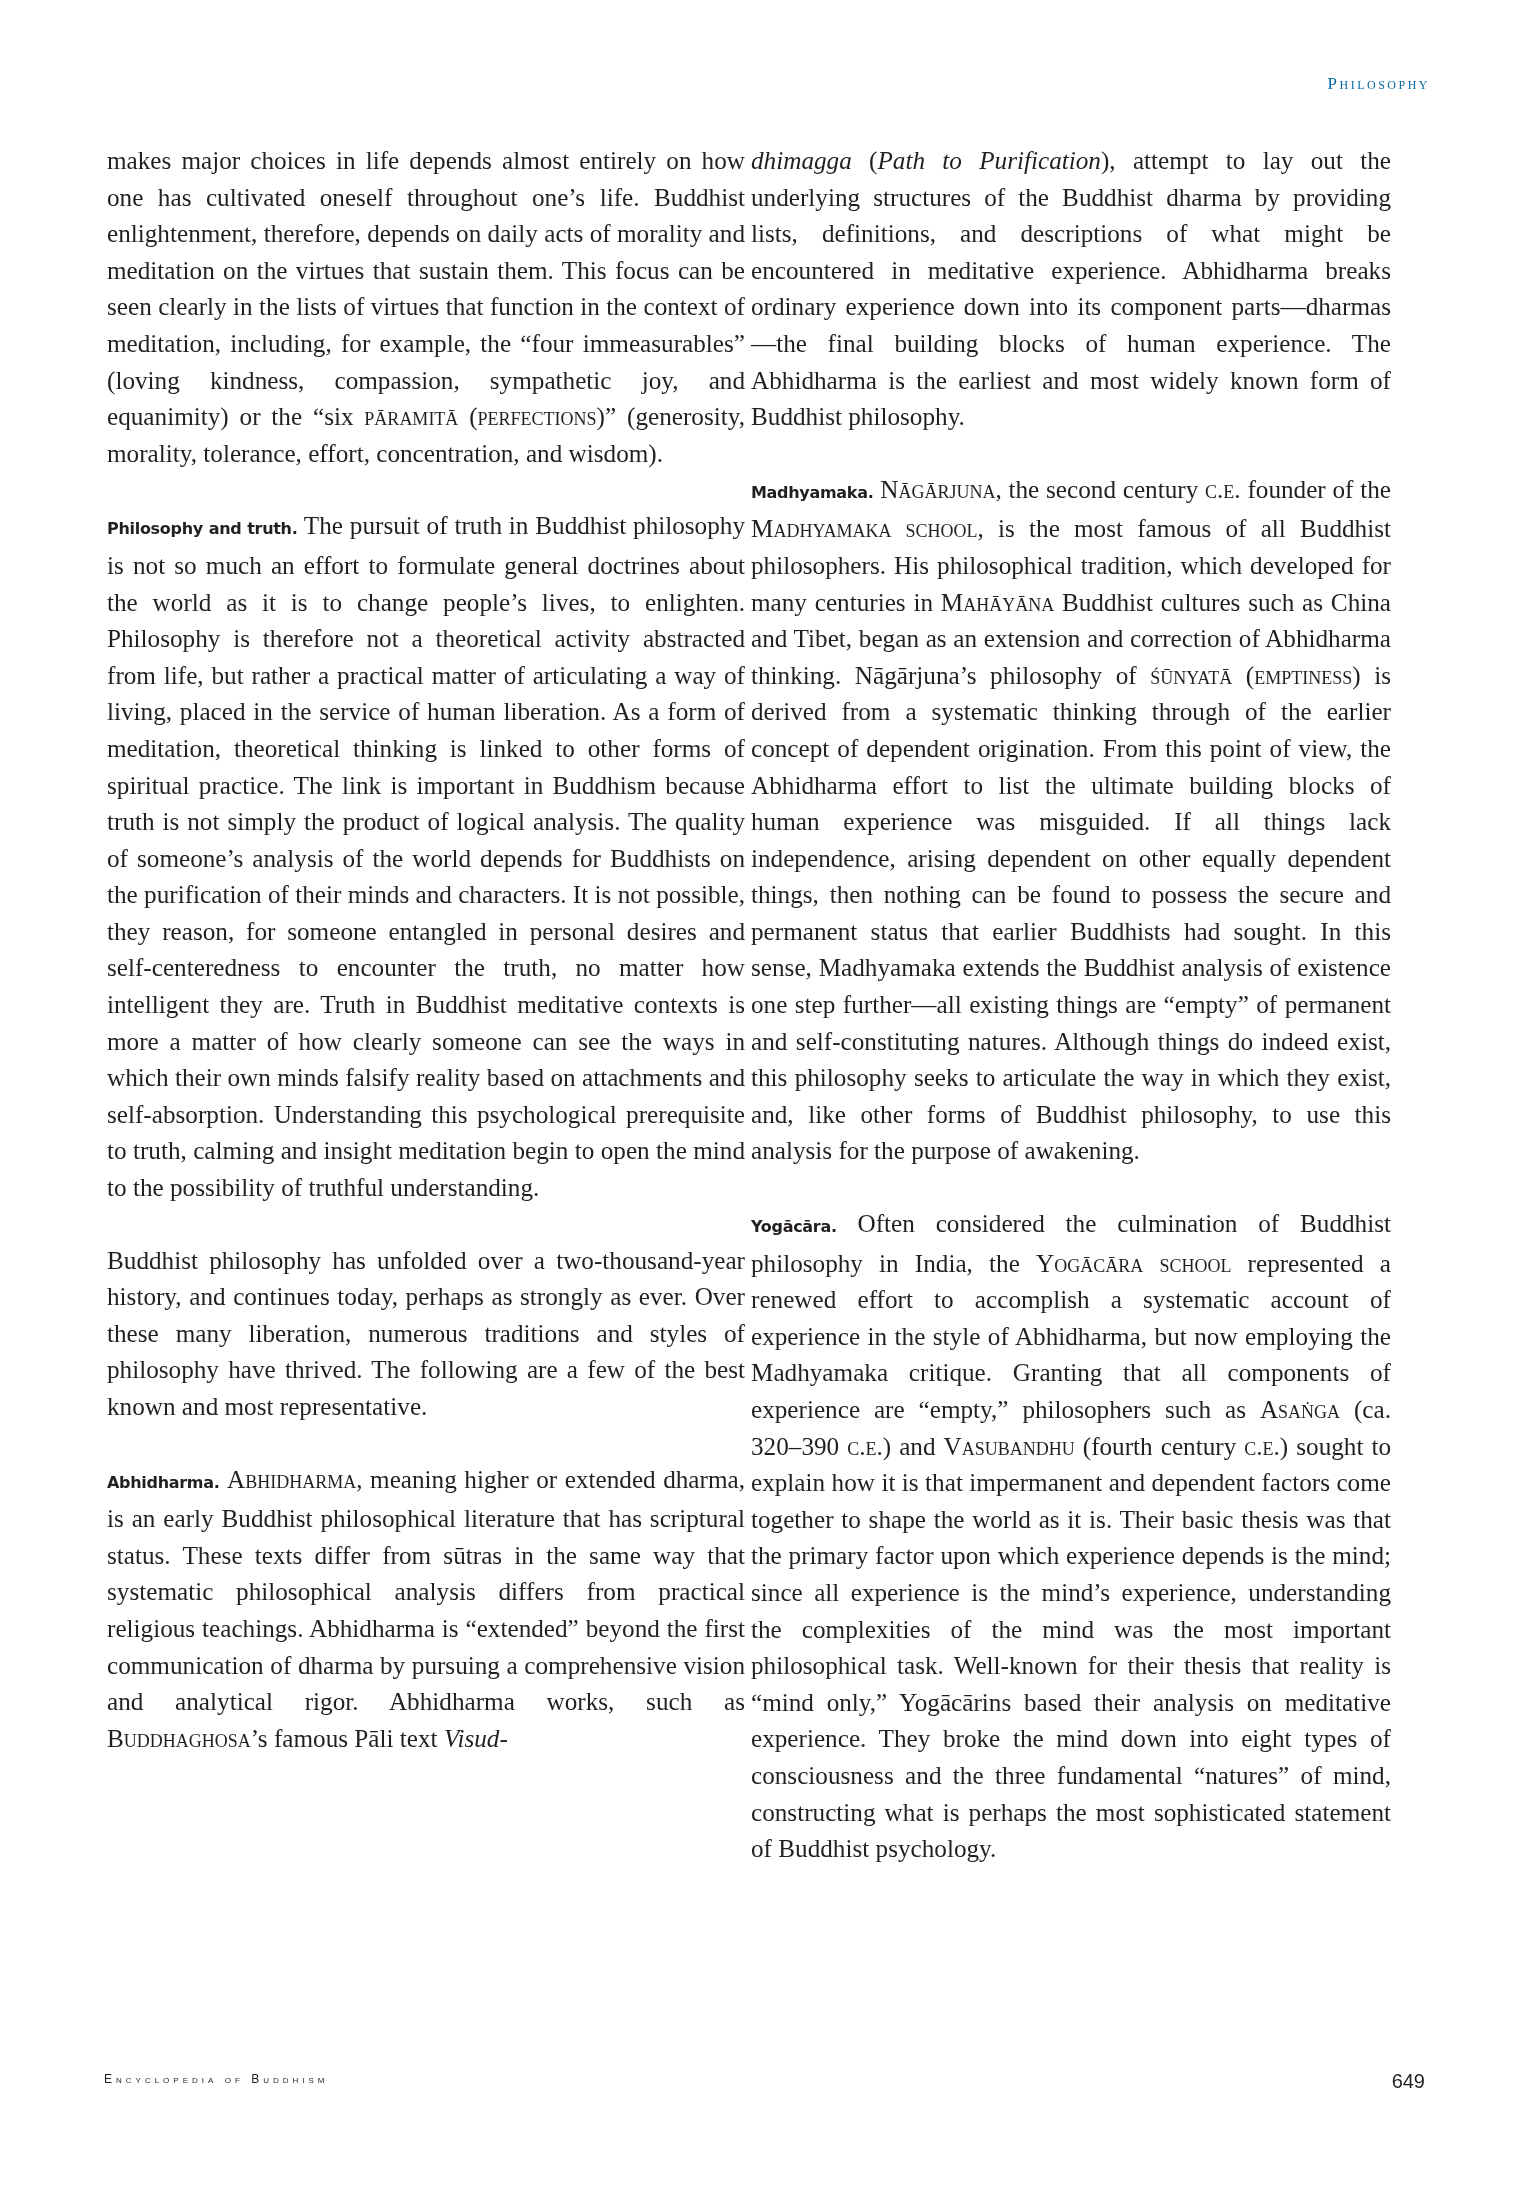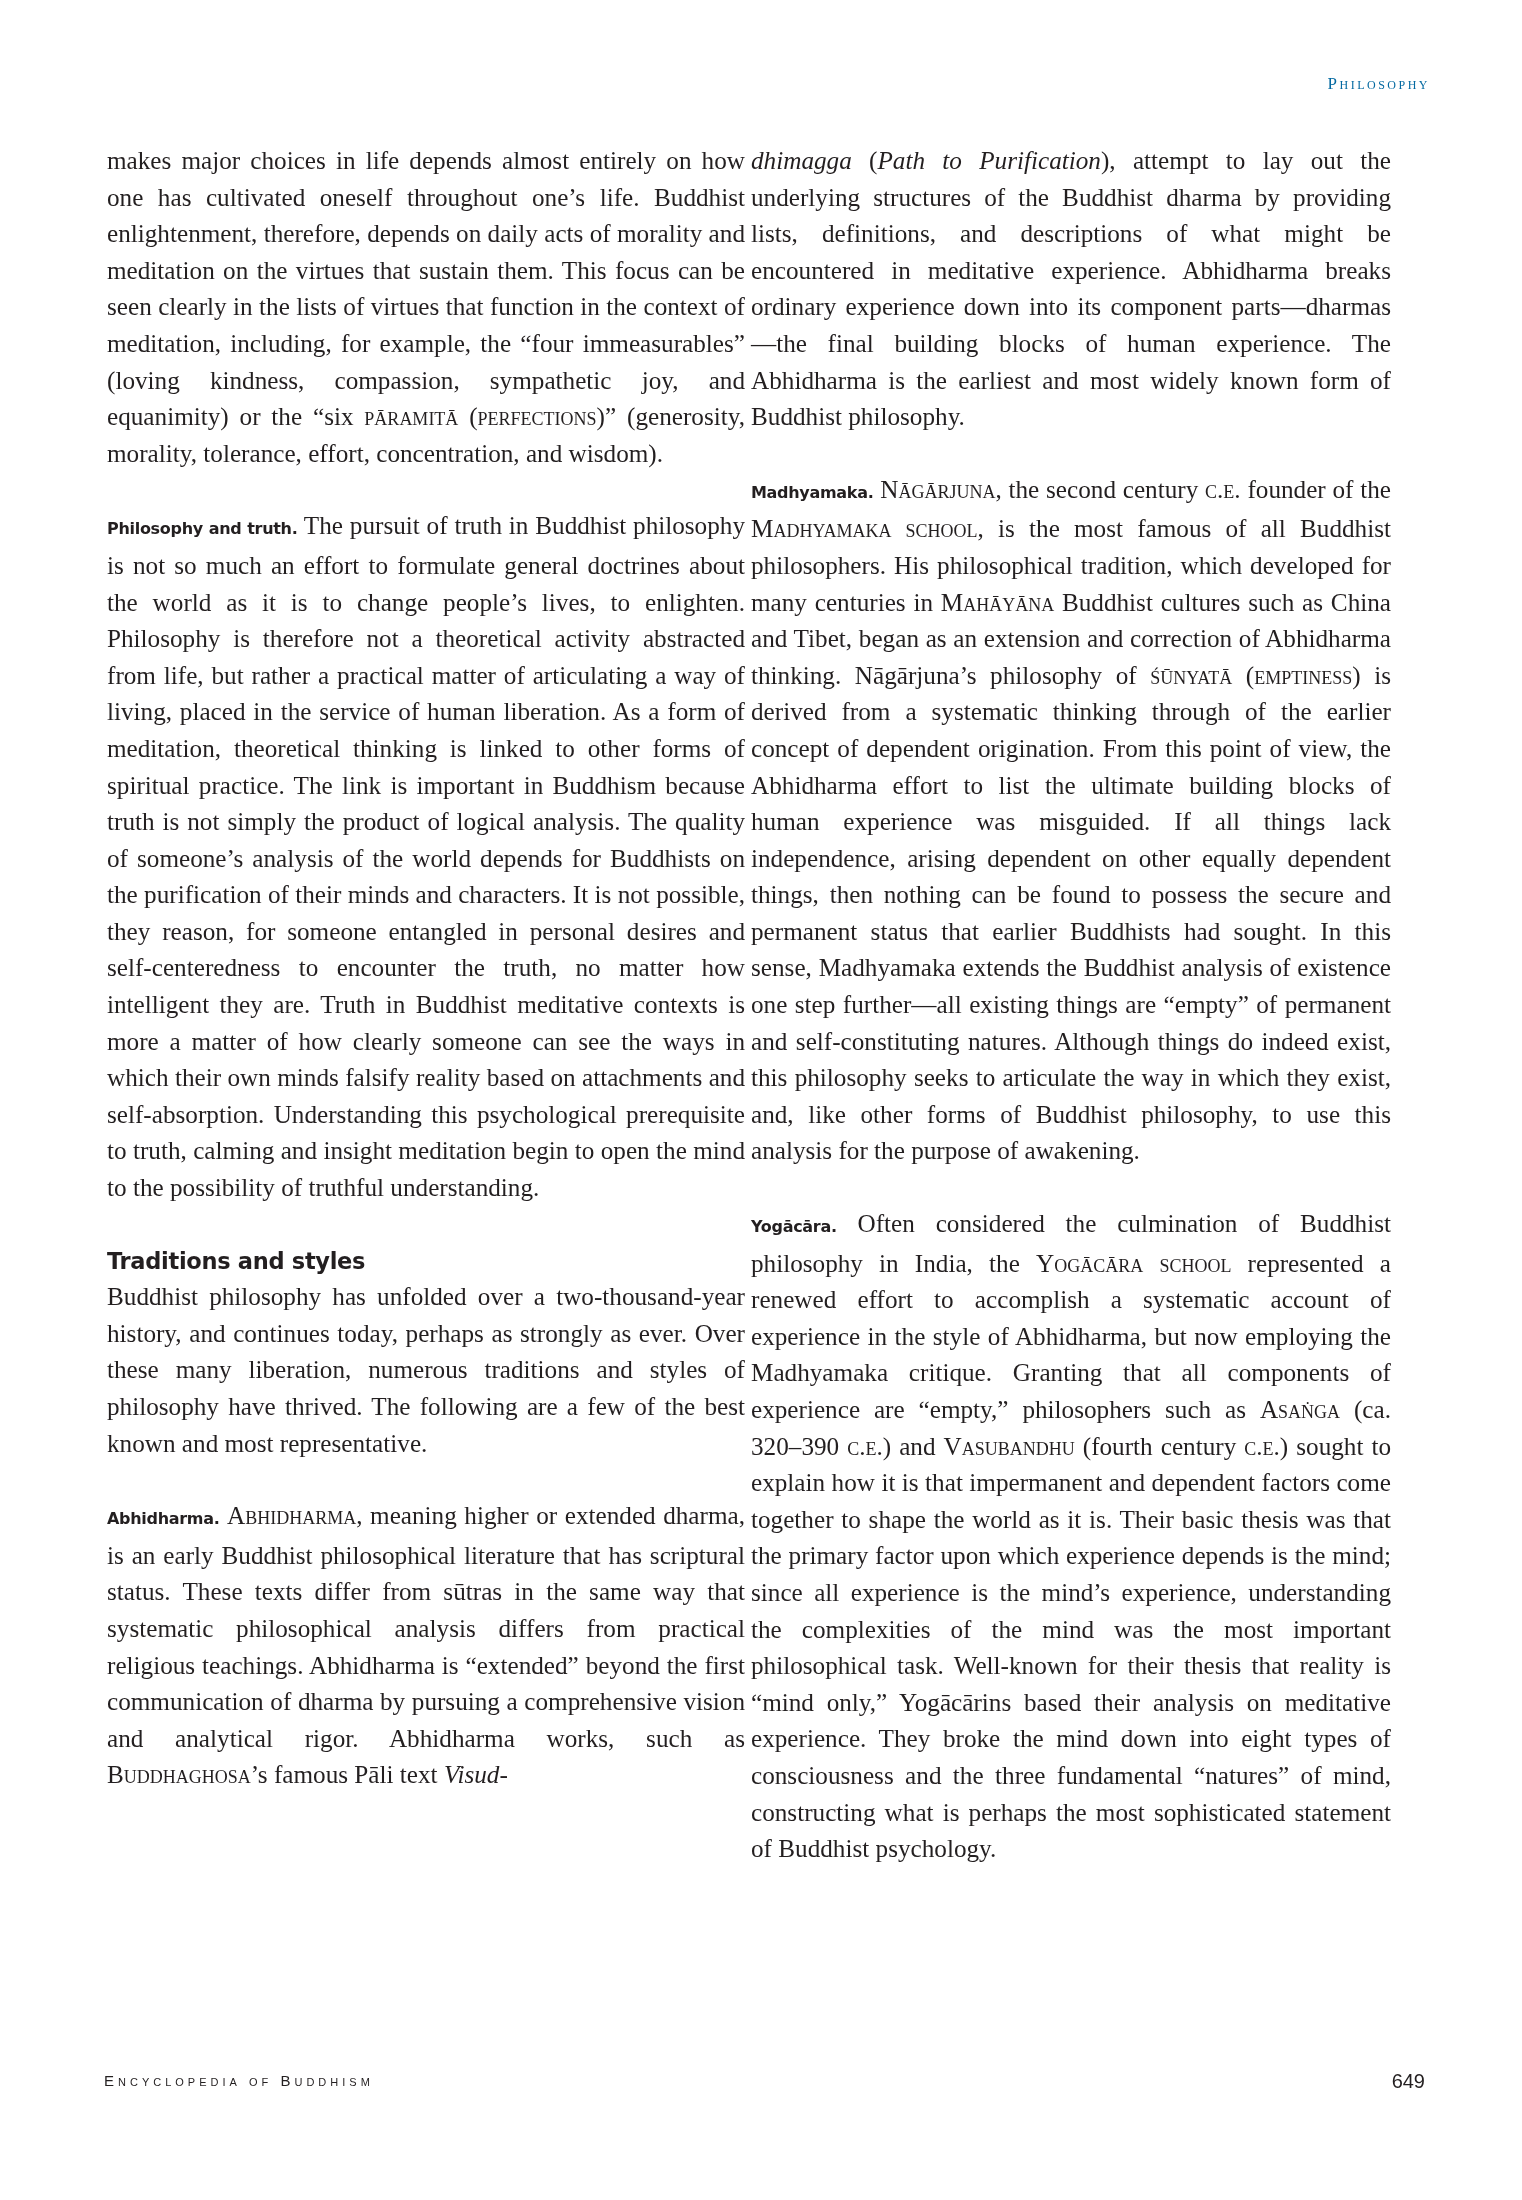--- a/index.html
+++ b/index.html
@@ -17,39 +17,38 @@
   .col-left { left: 107px; }
   .col-right { left: 751px; width: 640px; }
   .column p { margin: 0 0 36px 0; }
   .run-in { font-family: "DejaVu Sans", sans-serif; font-weight: bold; font-size: 16px; letter-spacing: -0.3px; }
   .section-head { font-family: "DejaVu Sans", sans-serif; font-weight: bold; font-size: 22.5px; letter-spacing: -0.3px; margin: 0; line-height: 36.6px; }
   .section-head + p { margin-top: 0; }
   .sc { font-variant: small-caps; }
   .it { font-style: italic; }
   .footer-title {
     position: absolute; left: 104px; top: 2072px;
-    font-family: "Liberation Sans", sans-serif; font-size: 15px; letter-spacing: 4px;
+    font-family: "Liberation Sans", sans-serif; font-size: 12px; letter-spacing: 4px;
     font-variant: small-caps; color: #231f20;
   }
   .page-number {
     position: absolute; right: 97px; top: 2070px;
     font-family: "Liberation Sans", sans-serif; font-size: 20px; color: #231f20;
   }
 </style>
 </head>
 <body>
 
 <div class="running-head">Philosophy</div>
 
 <div class="column col-left">
   <p><span>makes major choices in life depends almost entirely on how one has cultivated oneself throughout one’s life. Buddhist enlightenment, therefore, depends on daily acts of morality and meditation on the virtues that sustain them. This focus can be seen clearly in the lists of virtues that function in the context of medita­tion, including, for example, the “four immeasur­ables” (loving kindness, compassion, sympathetic joy, and equanimity) or the “six </span><span class="sc">pāramitā (perfections)</span><span>” (generosity, morality, tolerance, effort, concentration, and wisdom).</span></p>
 
   <p><span class="run-in">Philosophy and truth.</span><span> The pursuit of truth in Bud­dhist philosophy is not so much an effort to formulate general doctrines about the world as it is to change people’s lives, to enlighten. Philosophy is therefore not a theoretical activity abstracted from life, but rather a practical matter of articulating a way of living, placed in the service of human liberation. As a form of med­itation, theoretical thinking is linked to other forms of spiritual practice. The link is important in Buddhism because truth is not simply the product of logical analysis. The quality of someone’s analysis of the world depends for Buddhists on the purification of their minds and characters. It is not possible, they reason, for someone entangled in personal desires and self-centeredness to encounter the truth, no matter how intelligent they are. Truth in Buddhist meditative con­texts is more a matter of how clearly someone can see the ways in which their own minds falsify reality based on attachments and self-absorption. Understanding this psychological prerequisite to truth, calming and insight meditation begin to open the mind to the pos­sibility of truthful understanding.</span></p>
 
-  <h3 class="section-head">Traditions and styles</h3>
   <p><span>Buddhist philosophy has unfolded over a two-thousand-year history, and continues today, perhaps as strongly as ever. Over these many liberation, nu­merous traditions and styles of philosophy have thrived. The following are a few of the best known and most representative.</span></p>
 
   <p><span class="run-in">Abhidharma.</span> <span class="sc">Abhidharma</span><span>, meaning higher or ex­tended dharma, is an early Buddhist philosophical lit­erature that has scriptural status. These texts differ from sūtras in the same way that systematic philo­sophical analysis differs from practical religious teach­ings. Abhidharma is “extended” beyond the first communication of dharma by pursuing a comprehen­sive vision and analytical rigor. Abhidharma works, such as </span><span class="sc">Buddhaghosa</span><span>’s famous Pāli text </span><span class="it">Visud-</span></p>
 </div>
 
 <div class="column col-right">
   <p><span class="it">dhimagga</span><span> (</span><span class="it">Path to Purification</span><span>), attempt to lay out the underlying structures of the Buddhist dharma by pro­viding lists, definitions, and descriptions of what might be encountered in meditative experience. Abhidharma breaks ordinary experience down into its component parts—dharmas—the final building blocks of human experience. The Abhidharma is the earliest and most widely known form of Buddhist philosophy.</span></p>
 
   <p><span class="run-in">Madhyamaka.</span> <span class="sc">Nāgārjuna</span><span>, the second century </span><span class="sc">c.e.</span><span> founder of the </span><span class="sc">Madhyamaka school</span><span>, is the most fa­mous of all Buddhist philosophers. His philosophical tradition, which developed for many centuries in </span><span class="sc">Mahāyāna</span><span> Buddhist cultures such as China and Tibet, began as an extension and correction of Abhidharma thinking. Nāgārjuna’s philosophy of </span><span class="sc">śūnyatā (emptiness)</span><span> is derived from a systematic thinking through of the earlier concept of dependent origination. From this point of view, the Abhidharma effort to list the ulti­mate building blocks of human experience was mis­guided. If all things lack independence, arising dependent on other equally dependent things, then nothing can be found to possess the secure and per­manent status that earlier Buddhists had sought. In this sense, Madhyamaka extends the Buddhist analysis of existence one step further—all existing things are “empty” of permanent and self-constituting natures. Although things do indeed exist, this philosophy seeks to articulate the way in which they exist, and, like other forms of Buddhist philosophy, to use this analysis for the purpose of awakening.</span></p>
 

